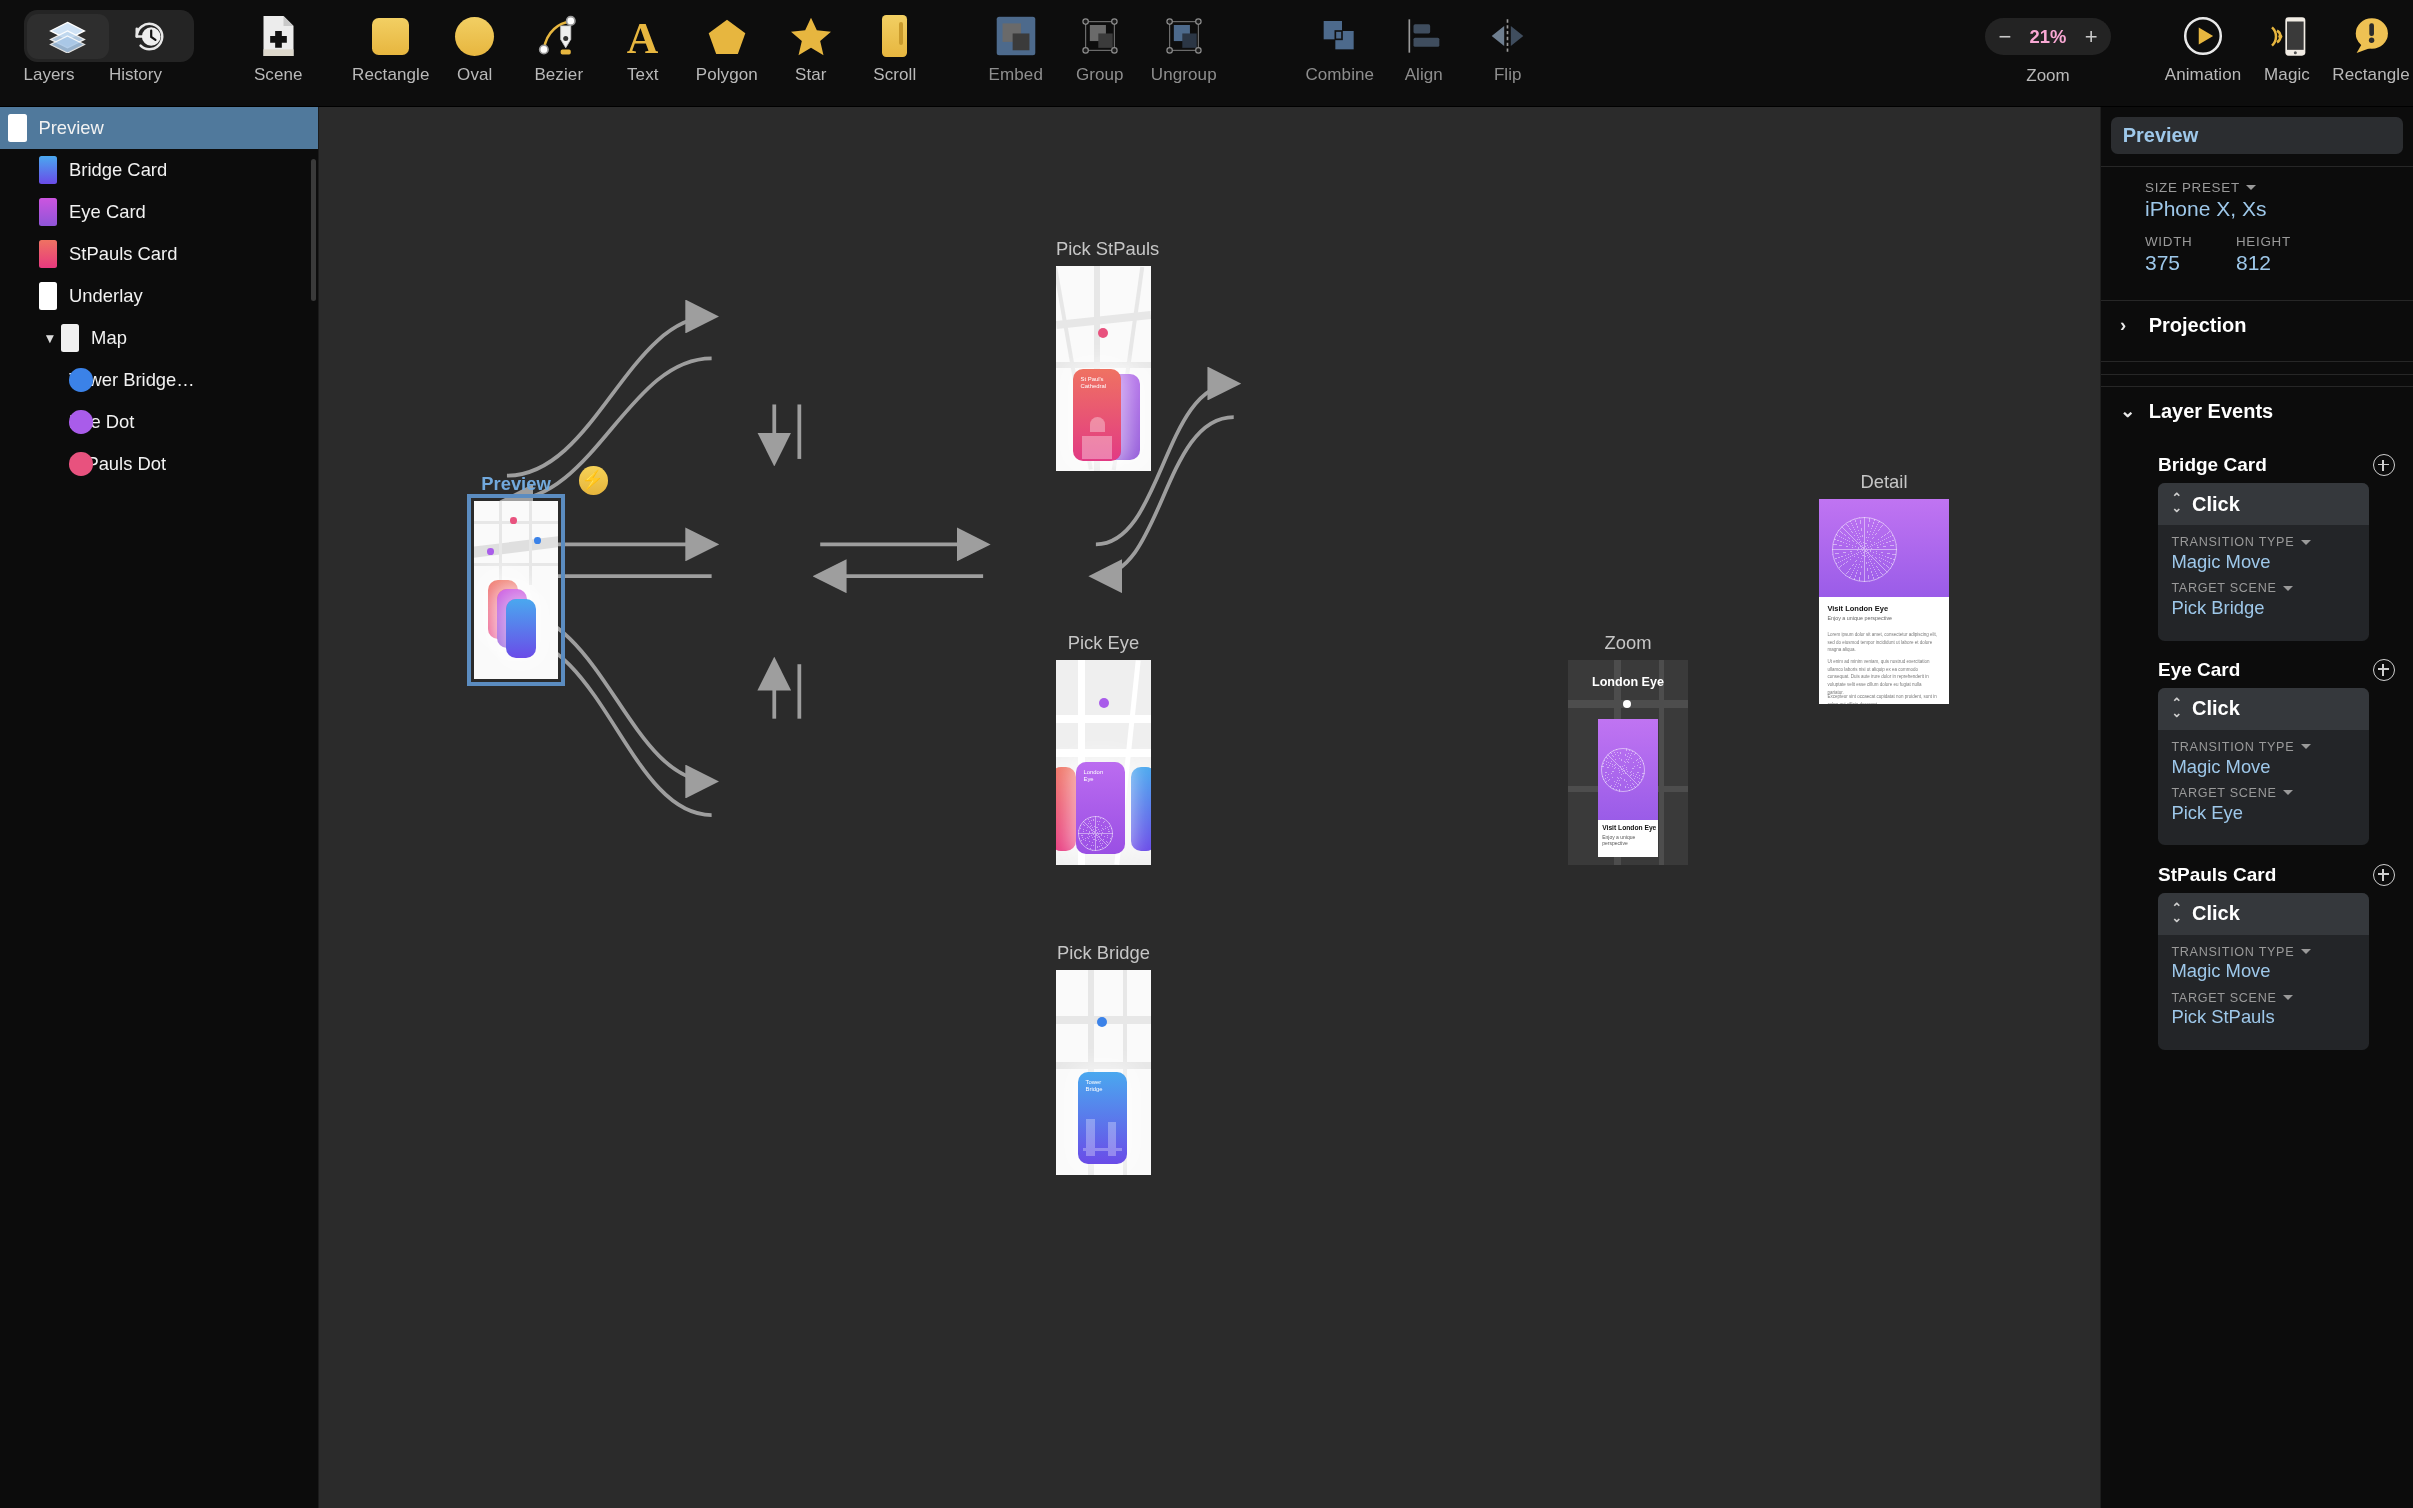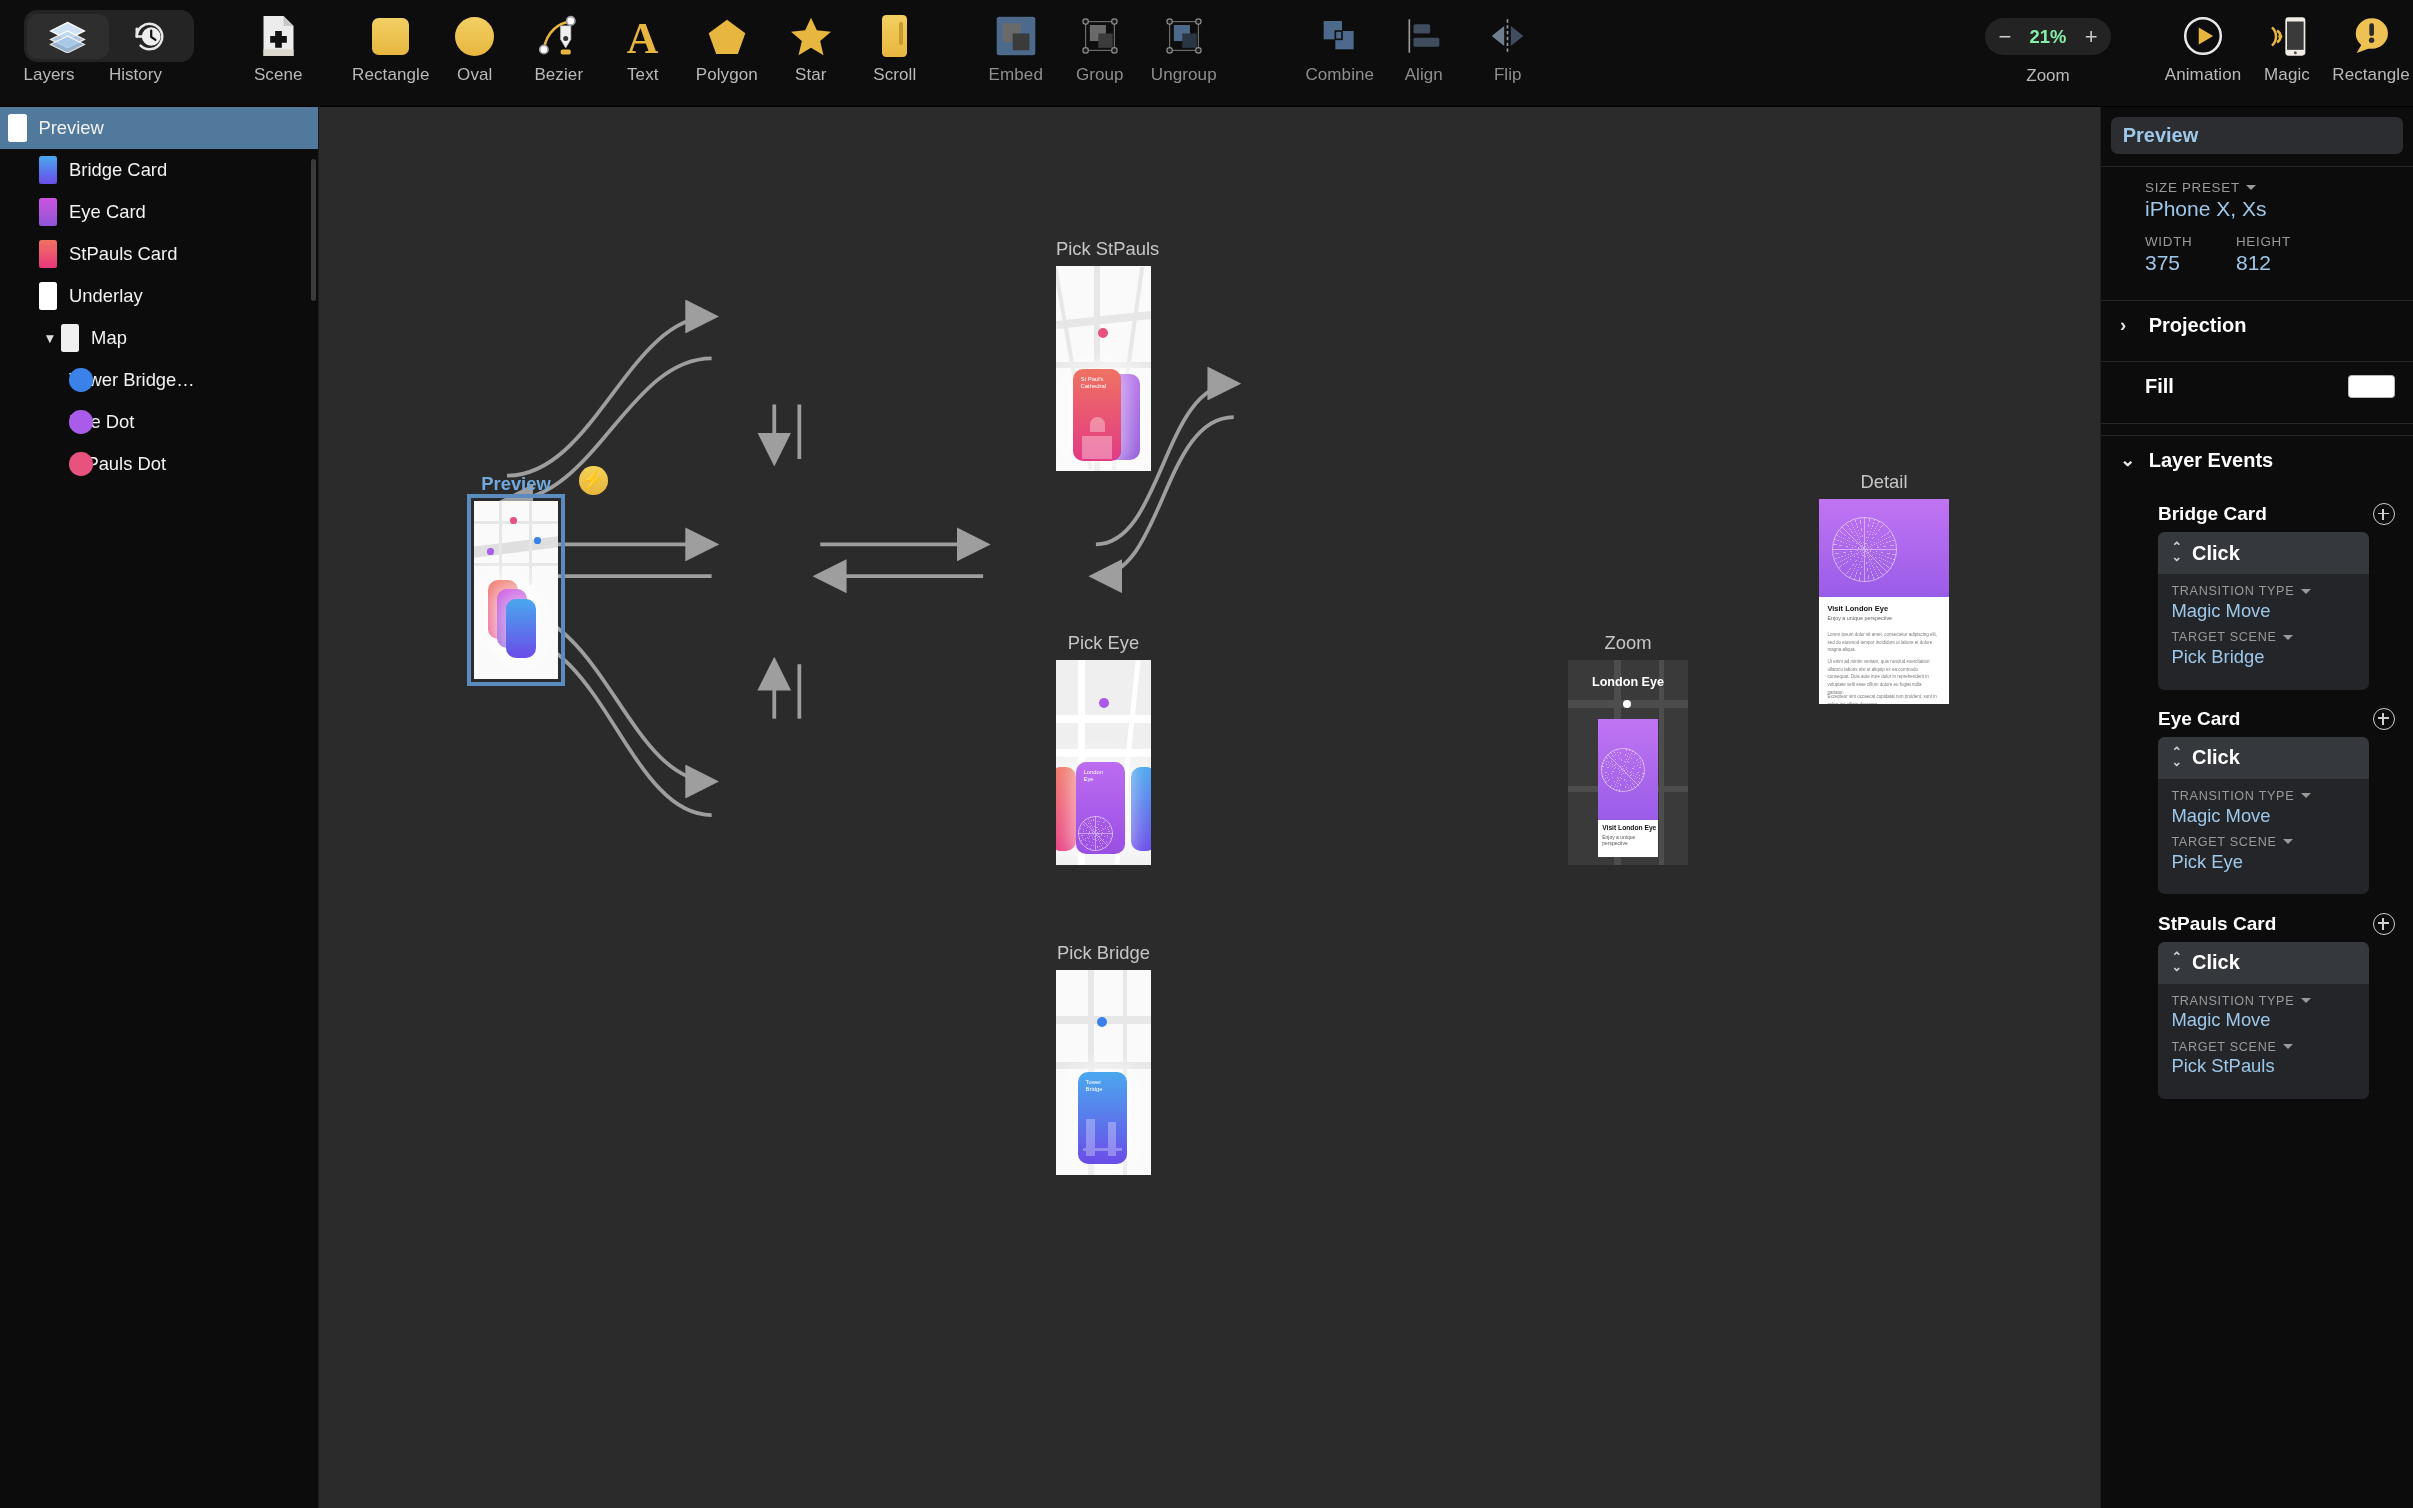--- a/index.html
+++ b/index.html
@@ -36,21 +36,21 @@
   .seg-labels { position: absolute; left: 23.5px; top: 65px; width: 171px; display: flex; }
   .seg-labels span { flex: 1; text-align: left; font-size: 17px; color: #b9b9b9; }
   .tb-spacer { flex: 1 1 auto; }
 
   .zoomwrap { display:flex; flex-direction:column; align-items:center; padding-top:18.4px; width: 176px; }
   .zoompill {
     background: #232323; border-radius: 18.4px; height: 37px; width: 126px;
     display:flex; align-items:center; justify-content:space-between; padding: 0 13.4px;
   }
   .zoompill .pm { color: #c9c9c9; font-size: 22px; line-height: 1; }
-  .zoompill .pct { color: #86efac; font-size: 18.4px; font-weight: bold; }
+  .zoompill .pct { color: #f9a8d4; font-size: 18.4px; font-weight: bold; }
   .zoomwrap .lbl { font-size: 17px; color:#b9b9b9; margin-top: 11px; }
 
   
   .sq { width: 37px; height: 37px; border-radius: 6.7px;
         background: linear-gradient(180deg,#f2cf63,#e7b63f); }
   .ov { width: 39px; height: 39px; border-radius: 50%;
         background: linear-gradient(180deg,#f2cf63,#e7b63f); }
   .scrollicon { width: 25px; height: 42px; border-radius: 4.2px;
         background: linear-gradient(180deg,#f2cf63,#e7b63f); position: relative; }
   .scrollicon:after { content:""; position:absolute; right:4.2px; top:6.7px; width:4.2px; height:23.5px;
@@ -637,26 +637,20 @@
       <div class="insp-sep"></div>
 
       <div class="insp-row">
         <div class="left">
             <span class="chev">›</span>
           <span>Projection</span>
           </div>
       </div>
       <div class="insp-sep"></div>
 
-      <div class="insp-row">
-        <div class="left">
-            <span>Fill</span>
-          </div>
-        <div class="swatch"></div>
-      </div>
       <div class="insp-sep"></div>
 
       <div class="insp-sep"></div>
 
       <div class="insp-row">
         <div class="left">
             <span class="chev">⌄</span>
           <span>Layer Events</span>
           </div>
       </div>

